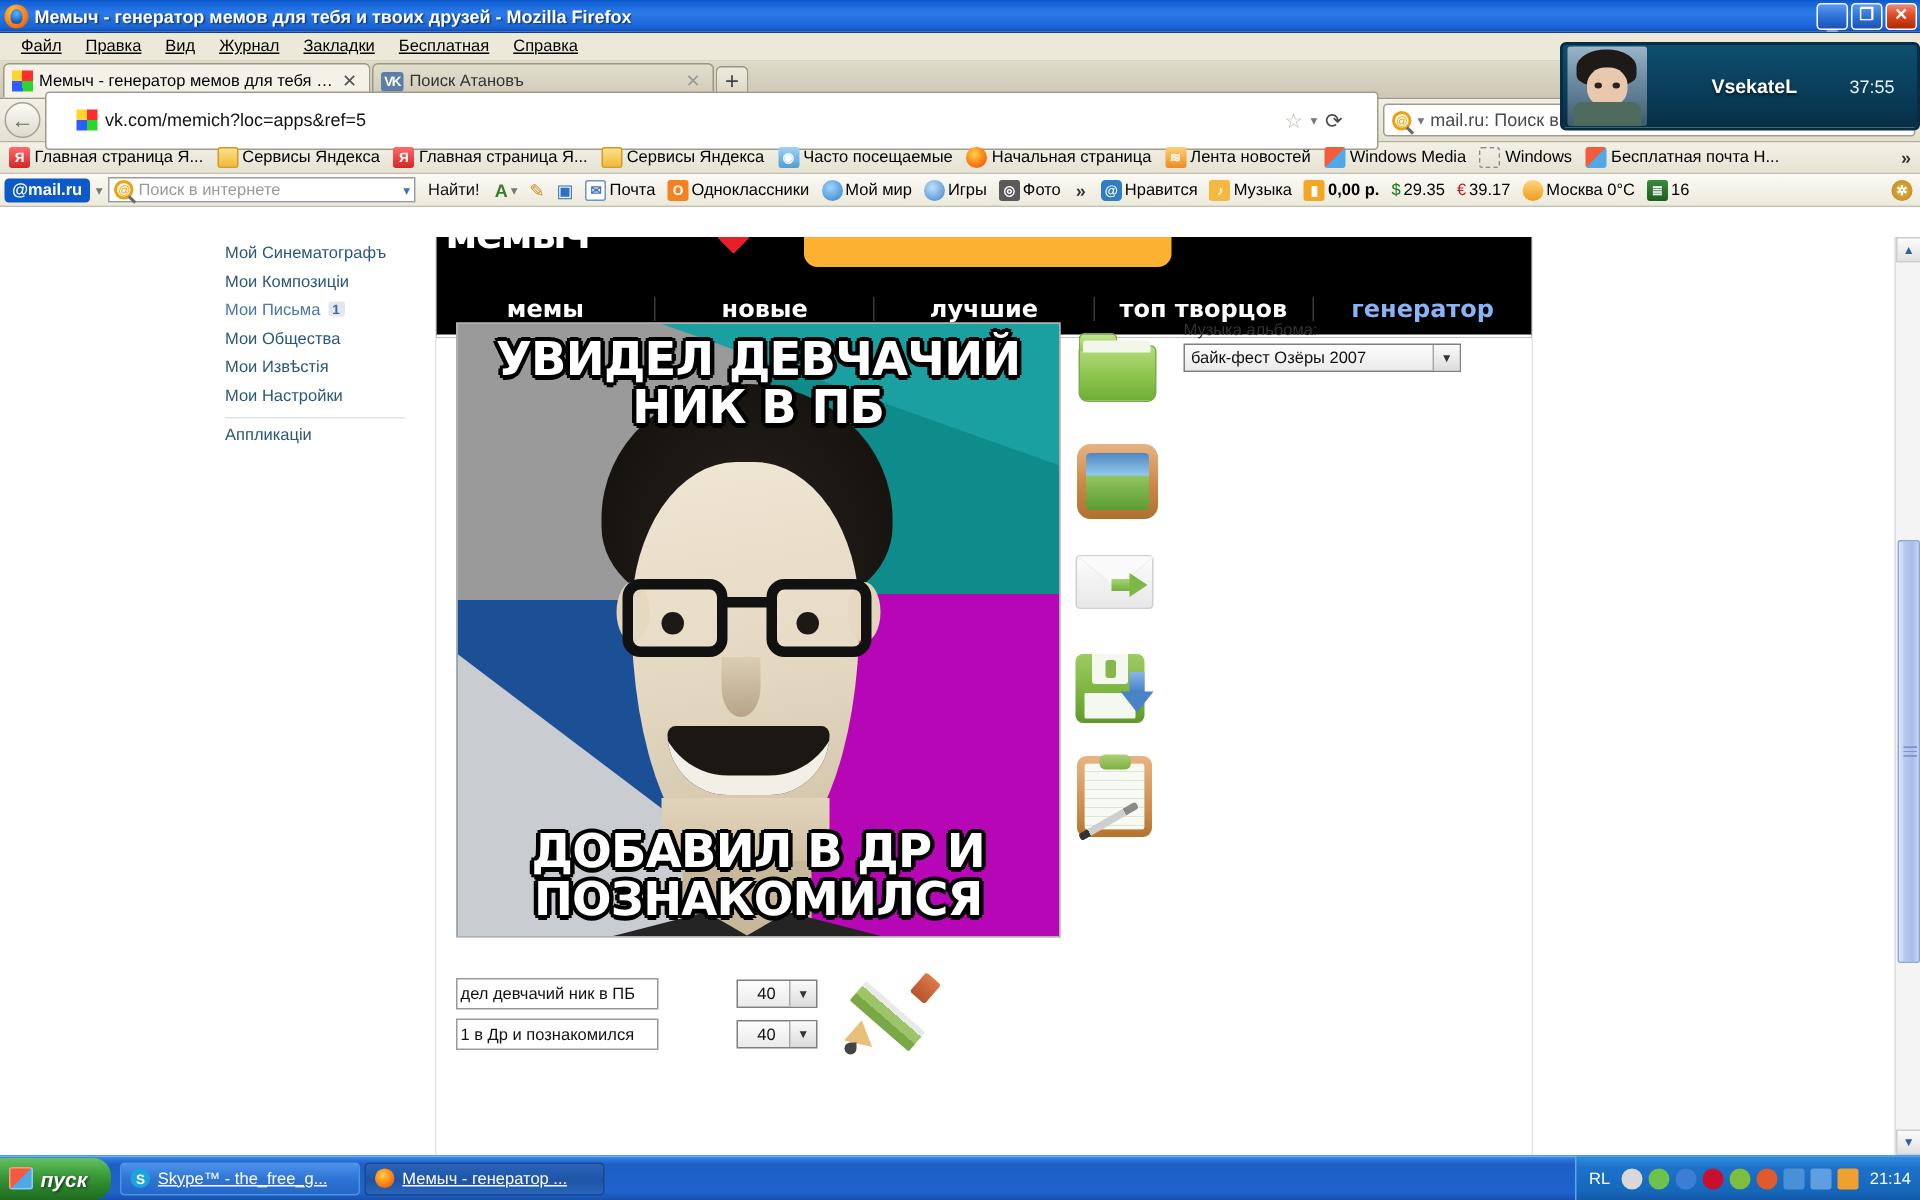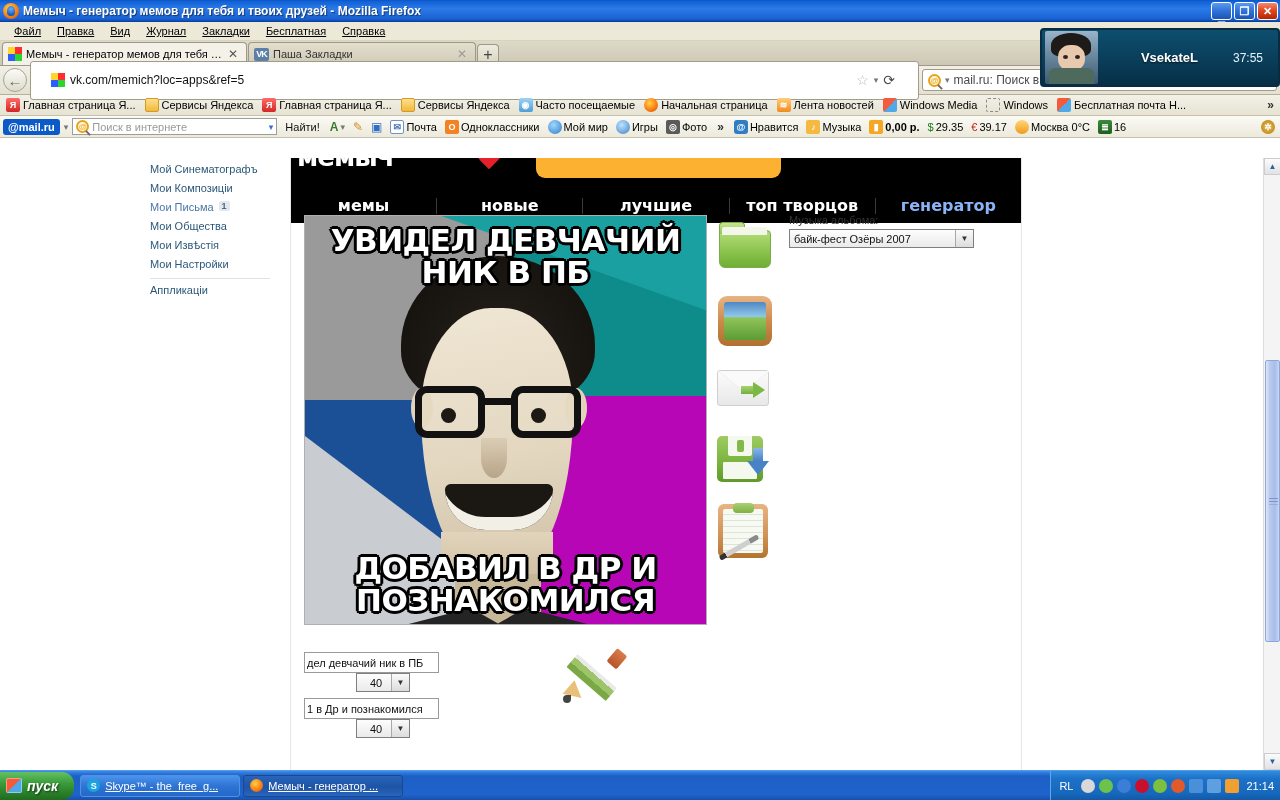--- a/index.html
+++ b/index.html
@@ -359,21 +359,21 @@
     height: 19px; display:flex; align-items:stretch;
     border: 1px solid #7f7f7f; background: linear-gradient(180deg,#fdfdfd,#eaeaea);
   }
   .sel .v { flex:1; display:flex; align-items:center; padding-left:4px; font-size:11px; color:#111; white-space:nowrap; overflow:hidden;}
   .sel .a { width: 18px; border-left: 1px solid #a9a9a9;
     background: linear-gradient(180deg,#fbfbfb,#dcdcdc);
     display:flex; align-items:center; justify-content:center; font-size:8px; color:#333; }
 
   
   .form-rows { position:absolute; left: 13px; top: 494px; }
-  .frow { display:flex; gap: 0; margin-bottom: 6px; flex-direction: column; }
+  .frow { display:flex; align-items:center; gap: 0; margin-bottom: 6px; }
   .tinput {
     width: 135px; height: 21px; border: 1px solid #9a9a9a; background:#fff;
     display:flex; align-items:center; padding-left:2px; font-size:11px; color:#111;
     white-space:nowrap; overflow:hidden;
   }
   .ssel { width: 54px; margin-left: 52px; }
   .pencil { position:absolute; left: 258px; top: -6px; width: 62px; height: 60px; }
   .pencil .body {
     position:absolute; left: 10px; top: 6px; width: 52px; height: 17px;
     background: linear-gradient(180deg,#e9e9e9 0 24%, #9ec46a 24% 62%, #7aa844 62% 100%);
@@ -502,21 +502,21 @@
 </div>
 
 <div class="tabbar">
   <div class="tab active" style="min-width:228px;">
     <span class="favicon-fx"></span>
     <span class="lbl">Мемыч - генератор мемов для тебя и т...</span>
     <span class="x">✕</span>
   </div>
   <div class="tab inactive" style="min-width:228px;">
     <span class="favicon-vk">VK</span>
-    <span class="lbl">Паша Закладки</span>
+    <span class="lbl">Поиск Атановъ</span>
     <span class="x dim">✕</span>
   </div>
   <div class="newtab">+</div>
 </div>
 
 <div class="navbar">
   <div class="backbtn">←</div>
   <div class="urlbox">
     <span class="favicon-fx"></span>
     <span class="txt">vk.com/memich?loc=apps&amp;ref=5</span>

